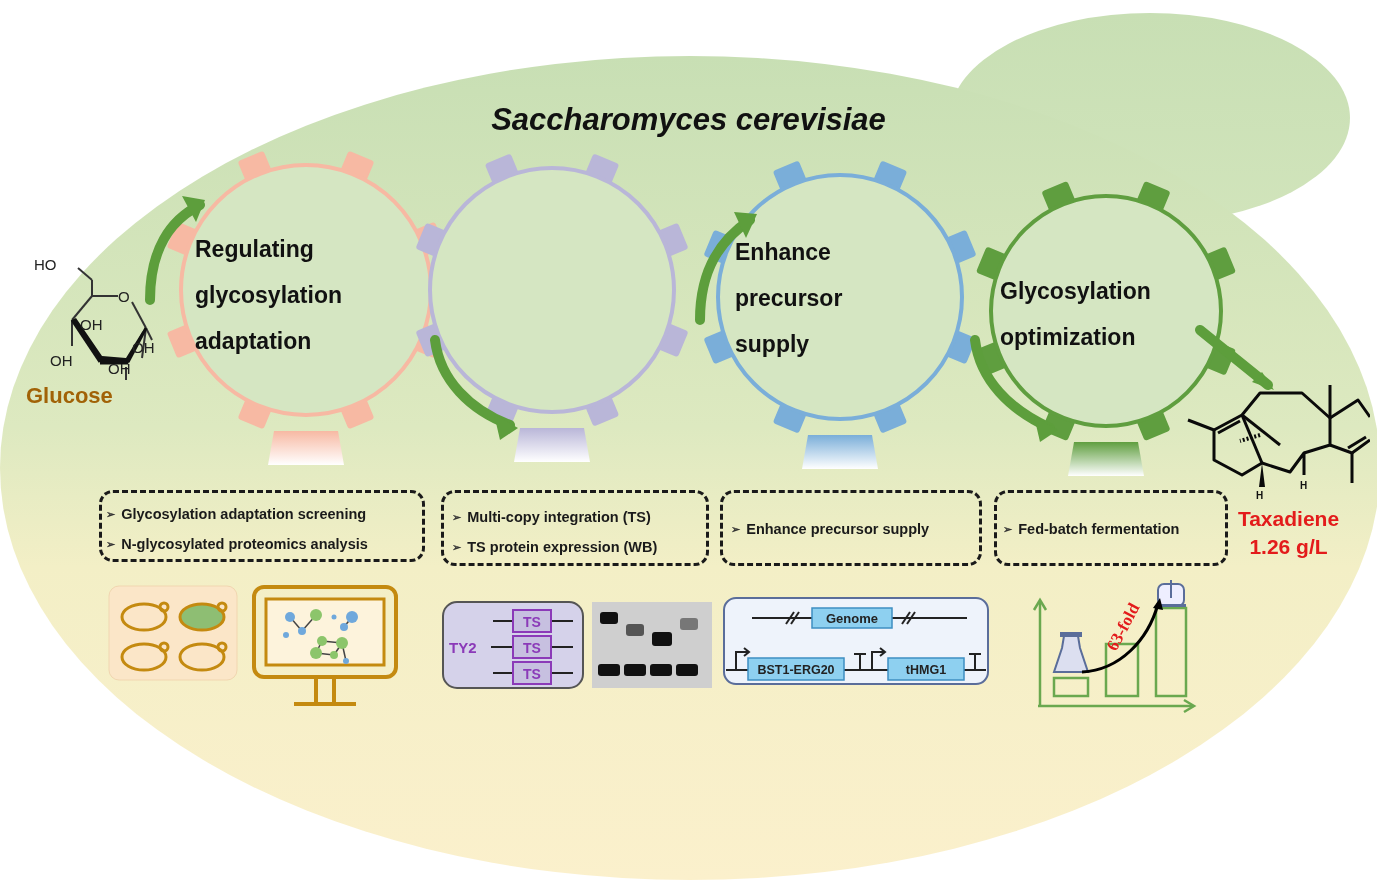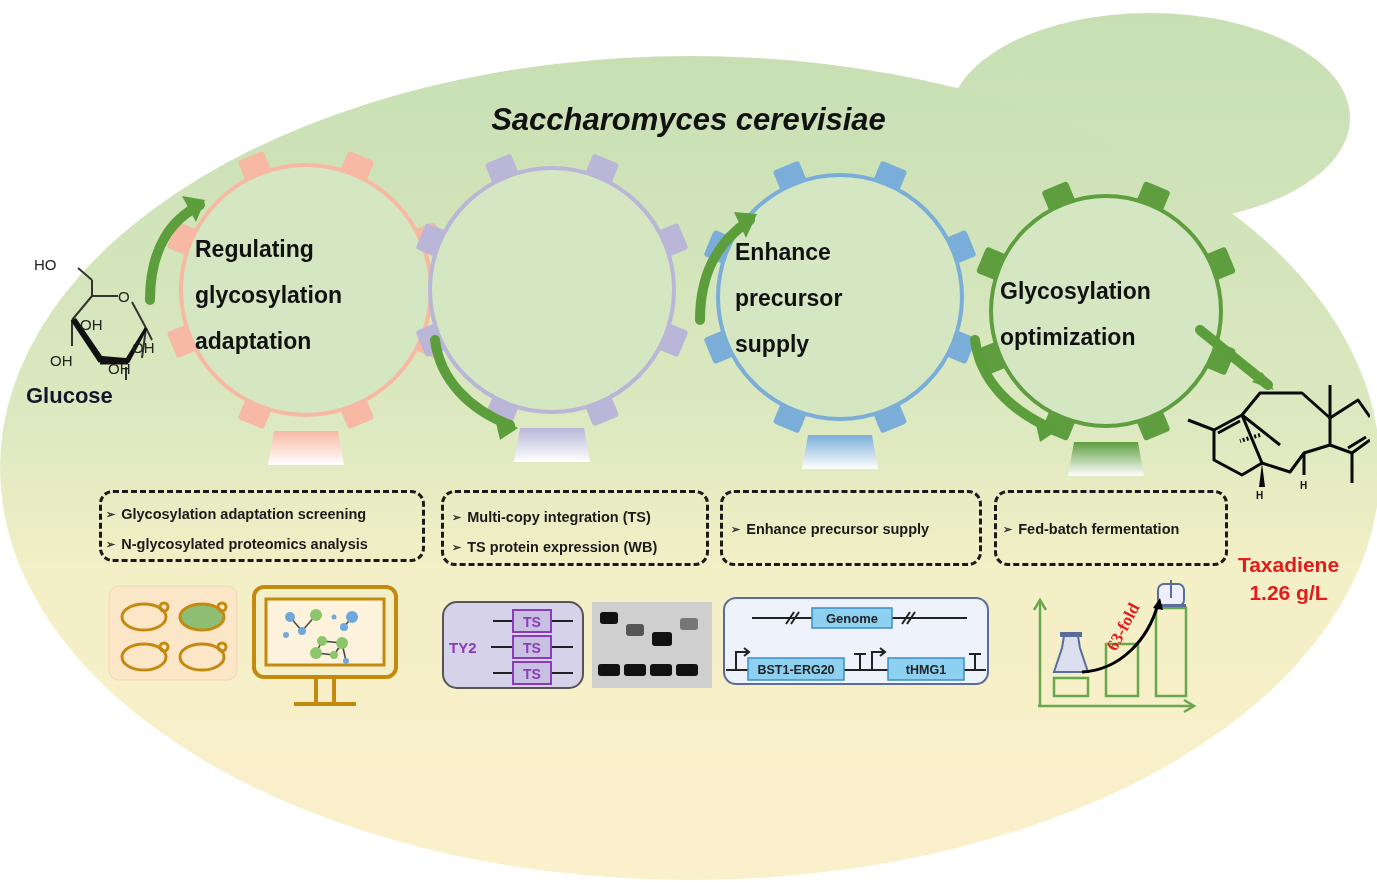--- a/index.html
+++ b/index.html
@@ -8,23 +8,23 @@
   #stage { position:absolute; left:0; top:0; width:1377px; height:886px; }
   .abs { position:absolute; }
   .gear-label { position:absolute; text-align:left; font-weight:bold;
                 font-size:23px; line-height:46px; color:#111; }
   .box { position:absolute; border:3px dashed #1a1a1a; border-radius:14px; }
   .box-item { font-size:14.5px; font-weight:bold; color:#1a1a1a; white-space:nowrap;
               display:flex; align-items:center; height:30px; }
   .box-item .bullet { font-size:11px; margin-right:6px; color:#333; }
   .title { position:absolute; left:0; width:1377px; top:102px; text-align:center;
            font-style:italic; font-weight:bold; font-size:31px; color:#111; }
-  .glucose-label { position:absolute; left:26px; top:383px; font-weight:bold; font-size:22px; color:#0f172a; }
+  .glucose-label { position:absolute; left:26px; top:383px; font-weight:bold; font-size:22px; color:#a16207; }
   .product { position:absolute; left:1226px; top:505px; width:125px; text-align:center;
-             color:#e31b1b; font-weight:bold; font-size:21px; line-height:28px;margin-top:46px; }
+             color:#e31b1b; font-weight:bold; font-size:21px; line-height:28px; }
 </style>
 </head>
 <body>
 
 <div id="stage">
 
   <svg class="abs" style="left:0;top:0" width="1377" height="886">
     <defs>
       <linearGradient id="cellGrad" x1="0" y1="0" x2="0" y2="1">
         <stop offset="0" stop-color="#c8dfb4"></stop>

